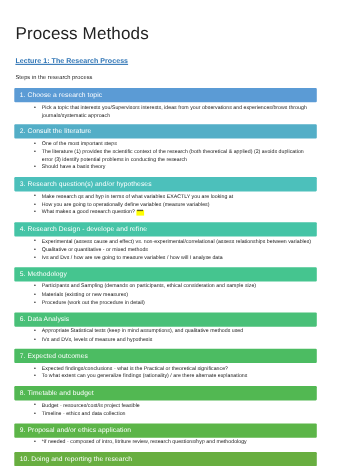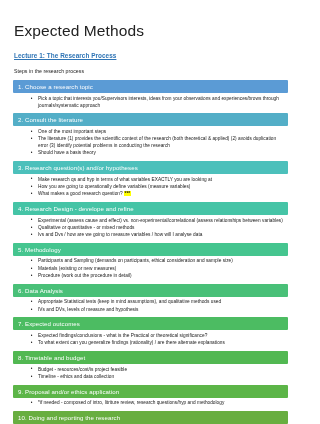--- a/index.html
+++ b/index.html
@@ -86,21 +86,21 @@
     color: #1a1a1a;
     font-weight: 700;
     padding: 0 0.5px;
   }
 </style>
 </head>
 <body>
 
 <div class="page">
 
-  <h1 class="doc-title">Expected Methods</h1>
+  <h1 class="doc-title">Process Methods</h1>
 
   <a class="lecture-link" href="#">Lecture 1: The Research Process</a>
 
   <div class="intro-line">Steps in the research process</div>
 
   <div id="sections-container">
       <div class="section">
         <div class="sec-head" style="background: rgb(91, 155, 213);">1. Choose a research topic</div>
         <div class="sec-body">
           <ul class="bullets">

